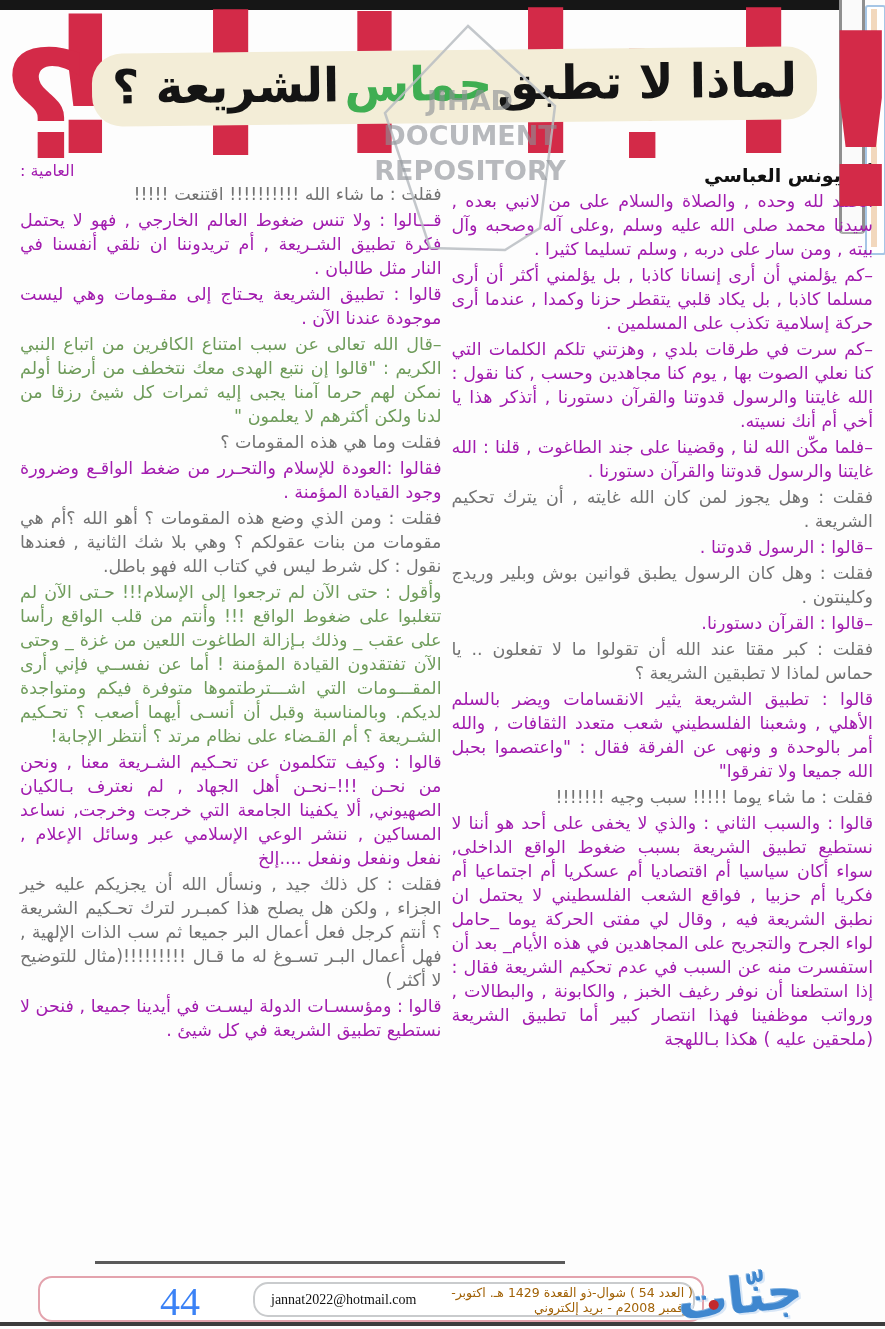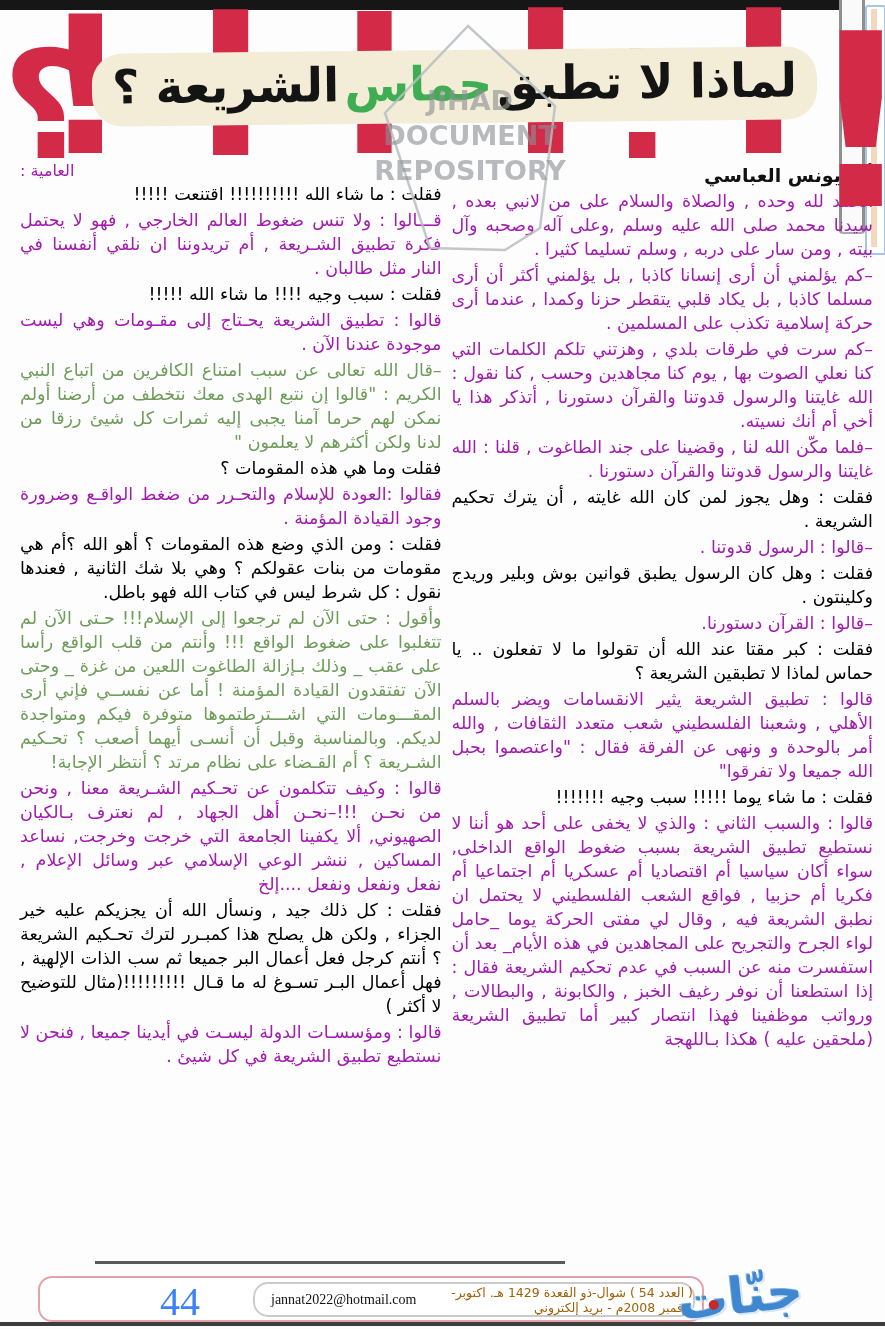--- a/index.html
+++ b/index.html
@@ -36,21 +36,21 @@
       text-shadow:0 0 2px #f3edd7;}
   .title-banner .t.green{color:#3fae52;}
   .watermark{position:absolute;left:330px;top:18px;z-index:5;pointer-events:none;}
   
   .content{position:absolute;left:0;top:162px;width:885px;height:1100px;
       display:flex;direction:rtl;gap:10px;padding:0 12px 0 20px;box-sizing:border-box;}
   .col{flex:1;direction:rtl;}
   .author{font-size:19px;font-weight:bold;color:#111;text-align:right;margin:2px 0 3px 0;}
   .para{font-size:17.5px;line-height:24px;color:#a21caf;margin:2px 0;
       text-align:justify;}
-  .para.red{color:#000000;}
+  .para.red{color:#737373;}
   .para.green{color:#6f9c5b;}
   .para.small{font-size:16px;line-height:18px;margin:0 0 1px 0;color:#a21caf;text-align:left;}
   
   .divider{position:absolute;left:95px;top:1261px;width:470px;height:3px;background:#5a5a5a;}
   .footer-box{position:absolute;left:38px;top:1276px;width:662px;height:42px;
       border:2px solid #e3a3ad;border-radius:14px;background:#fff;}
   .page-num{position:absolute;left:120px;top:1278px;width:120px;text-align:center;
       font-family:"Liberation Serif","DejaVu Serif",serif;font-size:40px;color:#3b82f6;}
   .footer-pill{position:absolute;left:253px;top:1282px;width:438px;height:31px;
       border:2px solid #c9cbcd;border-radius:15px;background:#fff;
@@ -113,21 +113,20 @@
         <p class="para">قالوا : تطبيق الشريعة يثير الانقسامات ويضر بالسلم الأهلي , وشعبنا الفلسطيني شعب متعدد الثقافات , والله أمر بالوحدة و ونهى عن الفرقة فقال : "واعتصموا بحبل الله جميعا ولا تفرقوا"</p>
         <p class="para red">فقلت : ما شاء يوما !!!!! سبب وجيه !!!!!!!</p>
         <p class="para">قالوا : والسبب الثاني : والذي لا يخفى على أحد هو أننا لا نستطيع تطبيق الشريعة بسبب ضغوط الواقع الداخلى, سواء أكان سياسيا أم اقتصاديا أم عسكريا أم اجتماعيا أم فكريا أم حزبيا , فواقع الشعب الفلسطيني لا يحتمل ان نطبق الشريعة فيه , وقال لي مفتى الحركة يوما _حامل لواء الجرح والتجريح على المجاهدين في هذه الأيام_ بعد أن استفسرت منه عن السبب في عدم تحكيم الشريعة فقال : إذا استطعنا أن نوفر رغيف الخبز , والكابونة , والبطالات , ورواتب موظفينا فهذا انتصار كبير أما تطبيق الشريعة (ملحقين عليه ) هكذا بـاللهجة</p>
       </div>
   </div>
   <div class="col">
     <div>
         <p class="para small">العامية :</p>
         <p class="para red">فقلت : ما شاء الله !!!!!!!!!! اقتنعت !!!!!</p>
         <p class="para">قـــالوا : ولا تنس ضغوط العالم الخارجي , فهو لا يحتمل فكرة تطبيق الشـريعة , أم تريدوننا ان نلقي أنفسنا في النار مثل طالبان .</p>
-        <p class="para red">فقلت : سبب وجيه !!!! ما شاء الله !!!!!</p>
         <p class="para">قالوا : تطبيق الشريعة يحـتاج إلى مقـومات وهي ليست موجودة عندنا الآن .</p>
         <p class="para green">–قال الله تعالى عن سبب امتناع الكافرين من اتباع النبي الكريم : "قالوا إن نتبع الهدى معك نتخطف من أرضنا أولم نمكن لهم حرما آمنا يجبى إليه ثمرات كل شيئ رزقا من لدنا ولكن أكثرهم لا يعلمون "</p>
         <p class="para red">فقلت وما هي هذه المقومات ؟</p>
         <p class="para">فقالوا :العودة للإسلام والتحـرر من ضغط الواقـع وضرورة وجود القيادة المؤمنة .</p>
         <p class="para red">فقلت : ومن الذي وضع هذه المقومات ؟ أهو الله ؟أم هي مقومات من بنات عقولكم ؟ وهي بلا شك الثانية , فعندها نقول : كل شرط ليس في كتاب الله فهو باطل.</p>
         <p class="para green">وأقول : حتى الآن لم ترجعوا إلى الإسلام!!! حـتى الآن لم تتغلبوا على ضغوط الواقع !!! وأنتم من قلب الواقع رأسا على عقب _ وذلك بـإزالة الطاغوت اللعين من غزة _ وحتى الآن تفتقدون القيادة المؤمنة ! أما عن نفســي فإني أرى المقـــومات التي اشـــترطتموها متوفرة فيكم ومتواجدة لديكم. وبالمناسبة وقبل أن أنسـى أيهما أصعب ؟ تحـكيم الشـريعة ؟ أم القـضاء على نظام مرتد ؟ أنتظر الإجابة!</p>
         <p class="para">قالوا : وكيف تتكلمون عن تحـكيم الشـريعة معنا , ونحن من نحـن !!!–نحـن أهل الجهاد , لم نعترف بـالكيان الصهيوني, ألا يكفينا الجامعة التي خرجت وخرجت, نساعد المساكين , ننشر الوعي الإسلامي عبر وسائل الإعلام , نفعل ونفعل ونفعل ....إلخ</p>
         <p class="para red">فقلت : كل ذلك جيد , ونسأل الله أن يجزيكم عليه خير الجزاء , ولكن هل يصلح هذا كمبـرر لترك تحـكيم الشريعة ؟ أنتم كرجل فعل أعمال البر جميعا ثم سب الذات الإلهية , فهل أعمال البـر تسـوغ له ما قـال !!!!!!!!!(مثال للتوضيح لا أكثر )</p>
         <p class="para">قالوا : ومؤسسـات الدولة ليسـت في أيدينا جميعا , فنحن لا نستطيع تطبيق الشريعة في كل شيئ .</p>
       </div>

